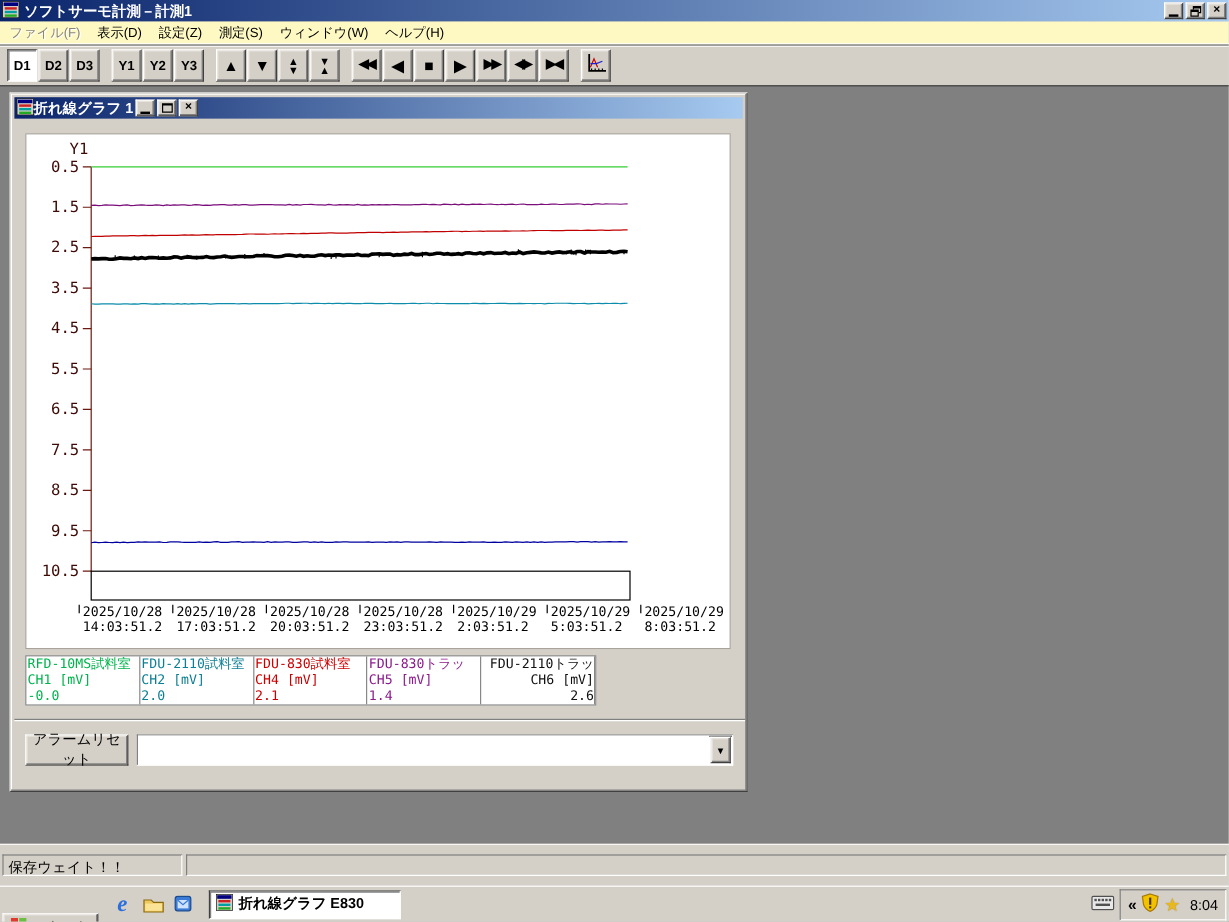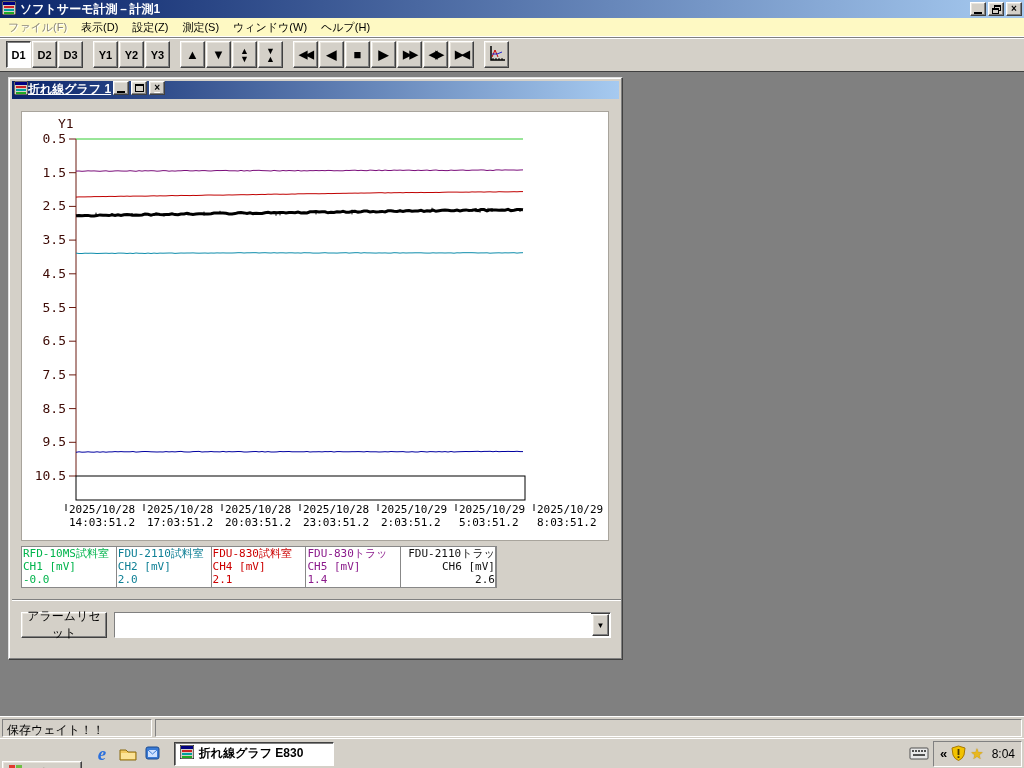--- a/index.html
+++ b/index.html
@@ -40,42 +40,42 @@
   .tb-btn .stack { display:flex; flex-direction:column; line-height:8px; font-size:9px; }
   .tb-gap { width:8px; }
 
   
   .mdi { flex:1; background:#808080; position:relative; overflow:hidden;
     border-top:1px solid #404040; }
   .child-window { position:absolute; left:8px; top:5px; width:615px; height:583px;
     border:1px solid; border-color:#dfdfdf #404040 #404040 #dfdfdf;
     box-shadow:inset -1px -1px 0 #808080, inset 1px 1px 0 #fff; background:#d4d0c8; padding:3px; }
   .child-titlebar { height:18px; background:linear-gradient(to right,#0a246a,#a6caf0);
-    display:flex; align-items:flex-start; padding:0 2px; color:#fff; font-weight:bold; font-size:12px;text-decoration:underline; }
+    display:flex; align-items:center; padding:0 2px; color:#fff; font-weight:bold; font-size:12px; }
   .child-content { position:relative; height:556px; background:#d4d0c8; }
 
   .graph-panel { position:absolute; left:9px; top:12px; width:588px; height:430px;
     background:#fff; border:1px solid #a8a49c; }
   .graph-panel svg { display:block; }
 
   .legend { position:absolute; left:9px; top:447px; width:476px; height:42px;
     background:#fff; border:1px solid #888; display:flex;
     font-family:"DejaVu Sans Mono","Liberation Mono",monospace; font-size:11px; line-height:13px; }
   .legend-cell { width:97px; border-right:1px solid #888; overflow:hidden; white-space:nowrap; padding-left:1px; }
 
   .child-bottom { position:absolute; left:0; top:500px; width:609px; height:56px;
     border-top:1px solid #808080; box-shadow:inset 0 1px 0 #fff; }
   .alarm-btn { position:absolute; left:9px; top:12px; width:86px; height:26px; font-size:12px; }
   .combo { position:absolute; left:102px; top:12px; width:497px; height:26px; display:flex; }
   .combo .combo-text { flex:1; padding:4px; font-size:12px; background:#fff; }
   .combo .combo-arrow { width:17px; height:22px; margin:1px; font-size:8px; }
 
   
   .statusbar { height:22px; background:#d4d0c8; display:flex; align-items:center; gap:3px;
-    padding:4px 2px; border-top:1px solid #fff; }
+    padding:17px 2px; border-top:1px solid #fff; }
   .status-panel { height:18px; border:1px solid; border-color:#808080 #ffffff #ffffff #808080;
     padding:2px 4px; font-size:12px; color:#000; background:#d4d0c8; }
   .status-panel.first { width:150px; }
   .status-panel.rest { flex:1; }
 
   
   .taskbar { height:30px; background:#d4d0c8; border-top:1px solid #fff;
     display:flex; align-items:center; padding:0 2px; gap:4px; }
   .start-btn { height:24px; padding:0 6px; font-weight:bold; font-size:12px; gap:3px;margin-top:39px; }
   .ql { display:flex; align-items:center; gap:6px; padding:0 6px; }

